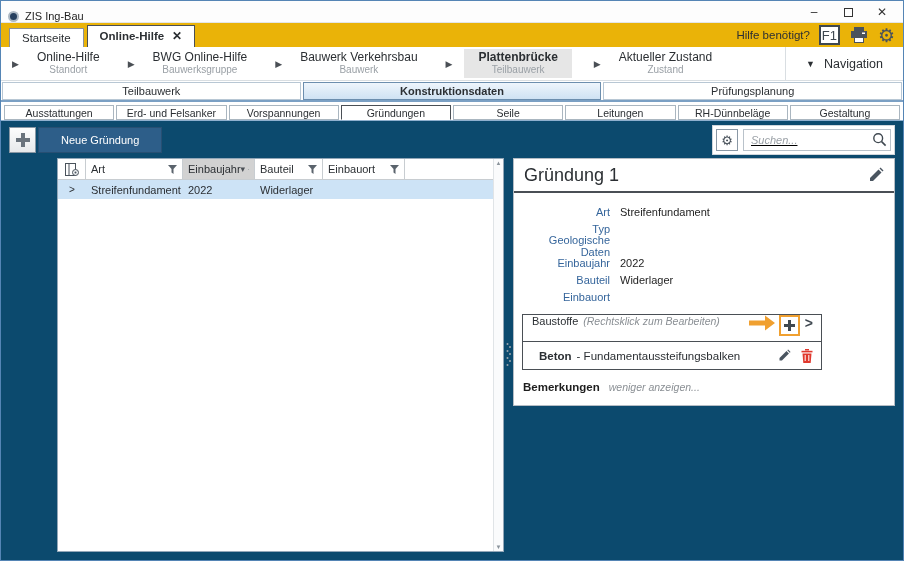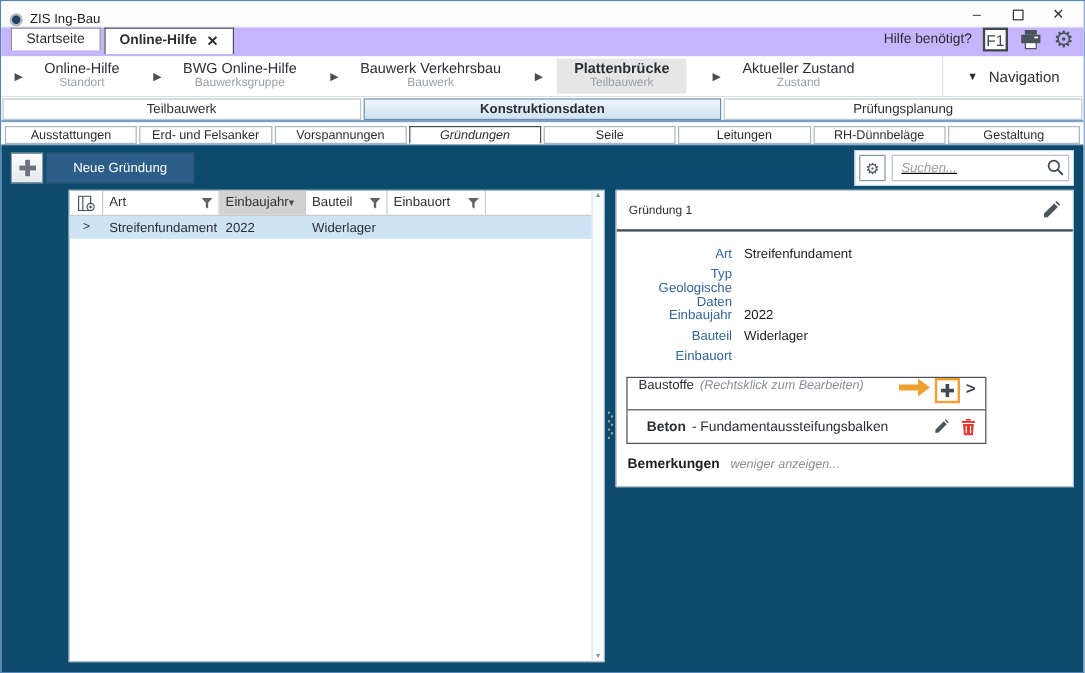--- a/index.html
+++ b/index.html
@@ -37,22 +37,22 @@
     width: 34px; height: 20px;
     display: flex; align-items: center; justify-content: center;
     font-size: 12px; color: #333; cursor: default;
   }
   .win-btn.maximize span {
     display:block; width: 9px; height: 9px; border: 1px solid #333;
   }
   
   .tabstrip {
     height: 24px; flex: 0 0 24px;
-    background: #c4b5fd;
-    display: flex; align-items: flex-start;
+    background: #eab308;
+    display: flex; align-items: flex-end;
     padding: 0 8px;
   }
   .doc-tab {
     background: #fff;
     border: 1px solid #8b9198;
     border-bottom: none;
     padding: 2px 12px 3px 12px;
     margin-right: 3px;
     font-size: 11.5px;
     display: flex; align-items: center;
@@ -138,21 +138,21 @@
     display: flex; align-items: center; justify-content: center;
     font-size: 10.5px; color: #2b2f33;
     background: #fff;
     border: 1px solid #aab6c0;
     margin: 2px 1px 0 1px;
   }
   .lvl3-tab.selected {
     border: 1px solid #4a4f55;
     border-bottom: 1px solid #fff;
     margin-top: 2px;
-    position: relative; z-index: 2; font-style: italic;
+    position: relative; z-index: 2;
   }
   
   .content {
     flex: 1;
     background: #0c4a6e;
     padding: 6px 8px 8px 8px;
     display: flex; flex-direction: column;
     overflow: hidden;
   }
   .toolbar { display: flex; align-items: center; height: 26px; flex: 0 0 26px; margin-bottom: 5px; }
@@ -230,21 +230,21 @@
     background: #fff;
     border: 1px solid #b5bdc5;
     height: 248px;
     display: flex; flex-direction: column;
   }
   .card-head {
     height: 31px; flex: 0 0 31px;
     display: flex; align-items: center;
     padding: 16px 10px;
     border-bottom: 2px solid #4a4f55;
-    font-size: 10px;
+    font-size: 18px;
   }
   .card-head .spacer { flex: 1; }
   .card-body { padding: 10px 12px 0 8px; font-size: 11px; }
   .field-row { display: flex; align-items: center; height: 17px; margin-bottom: 0; }
   .field-label { width: 88px; flex: 0 0 88px; text-align: right; color: #35659b; margin-right: 10px; }
   .field-value { color: #1e1e1e; }
   .baustoffe-box {
     margin-top: 9px;
     width: 300px;
     border: 1px solid #4a4f55;

